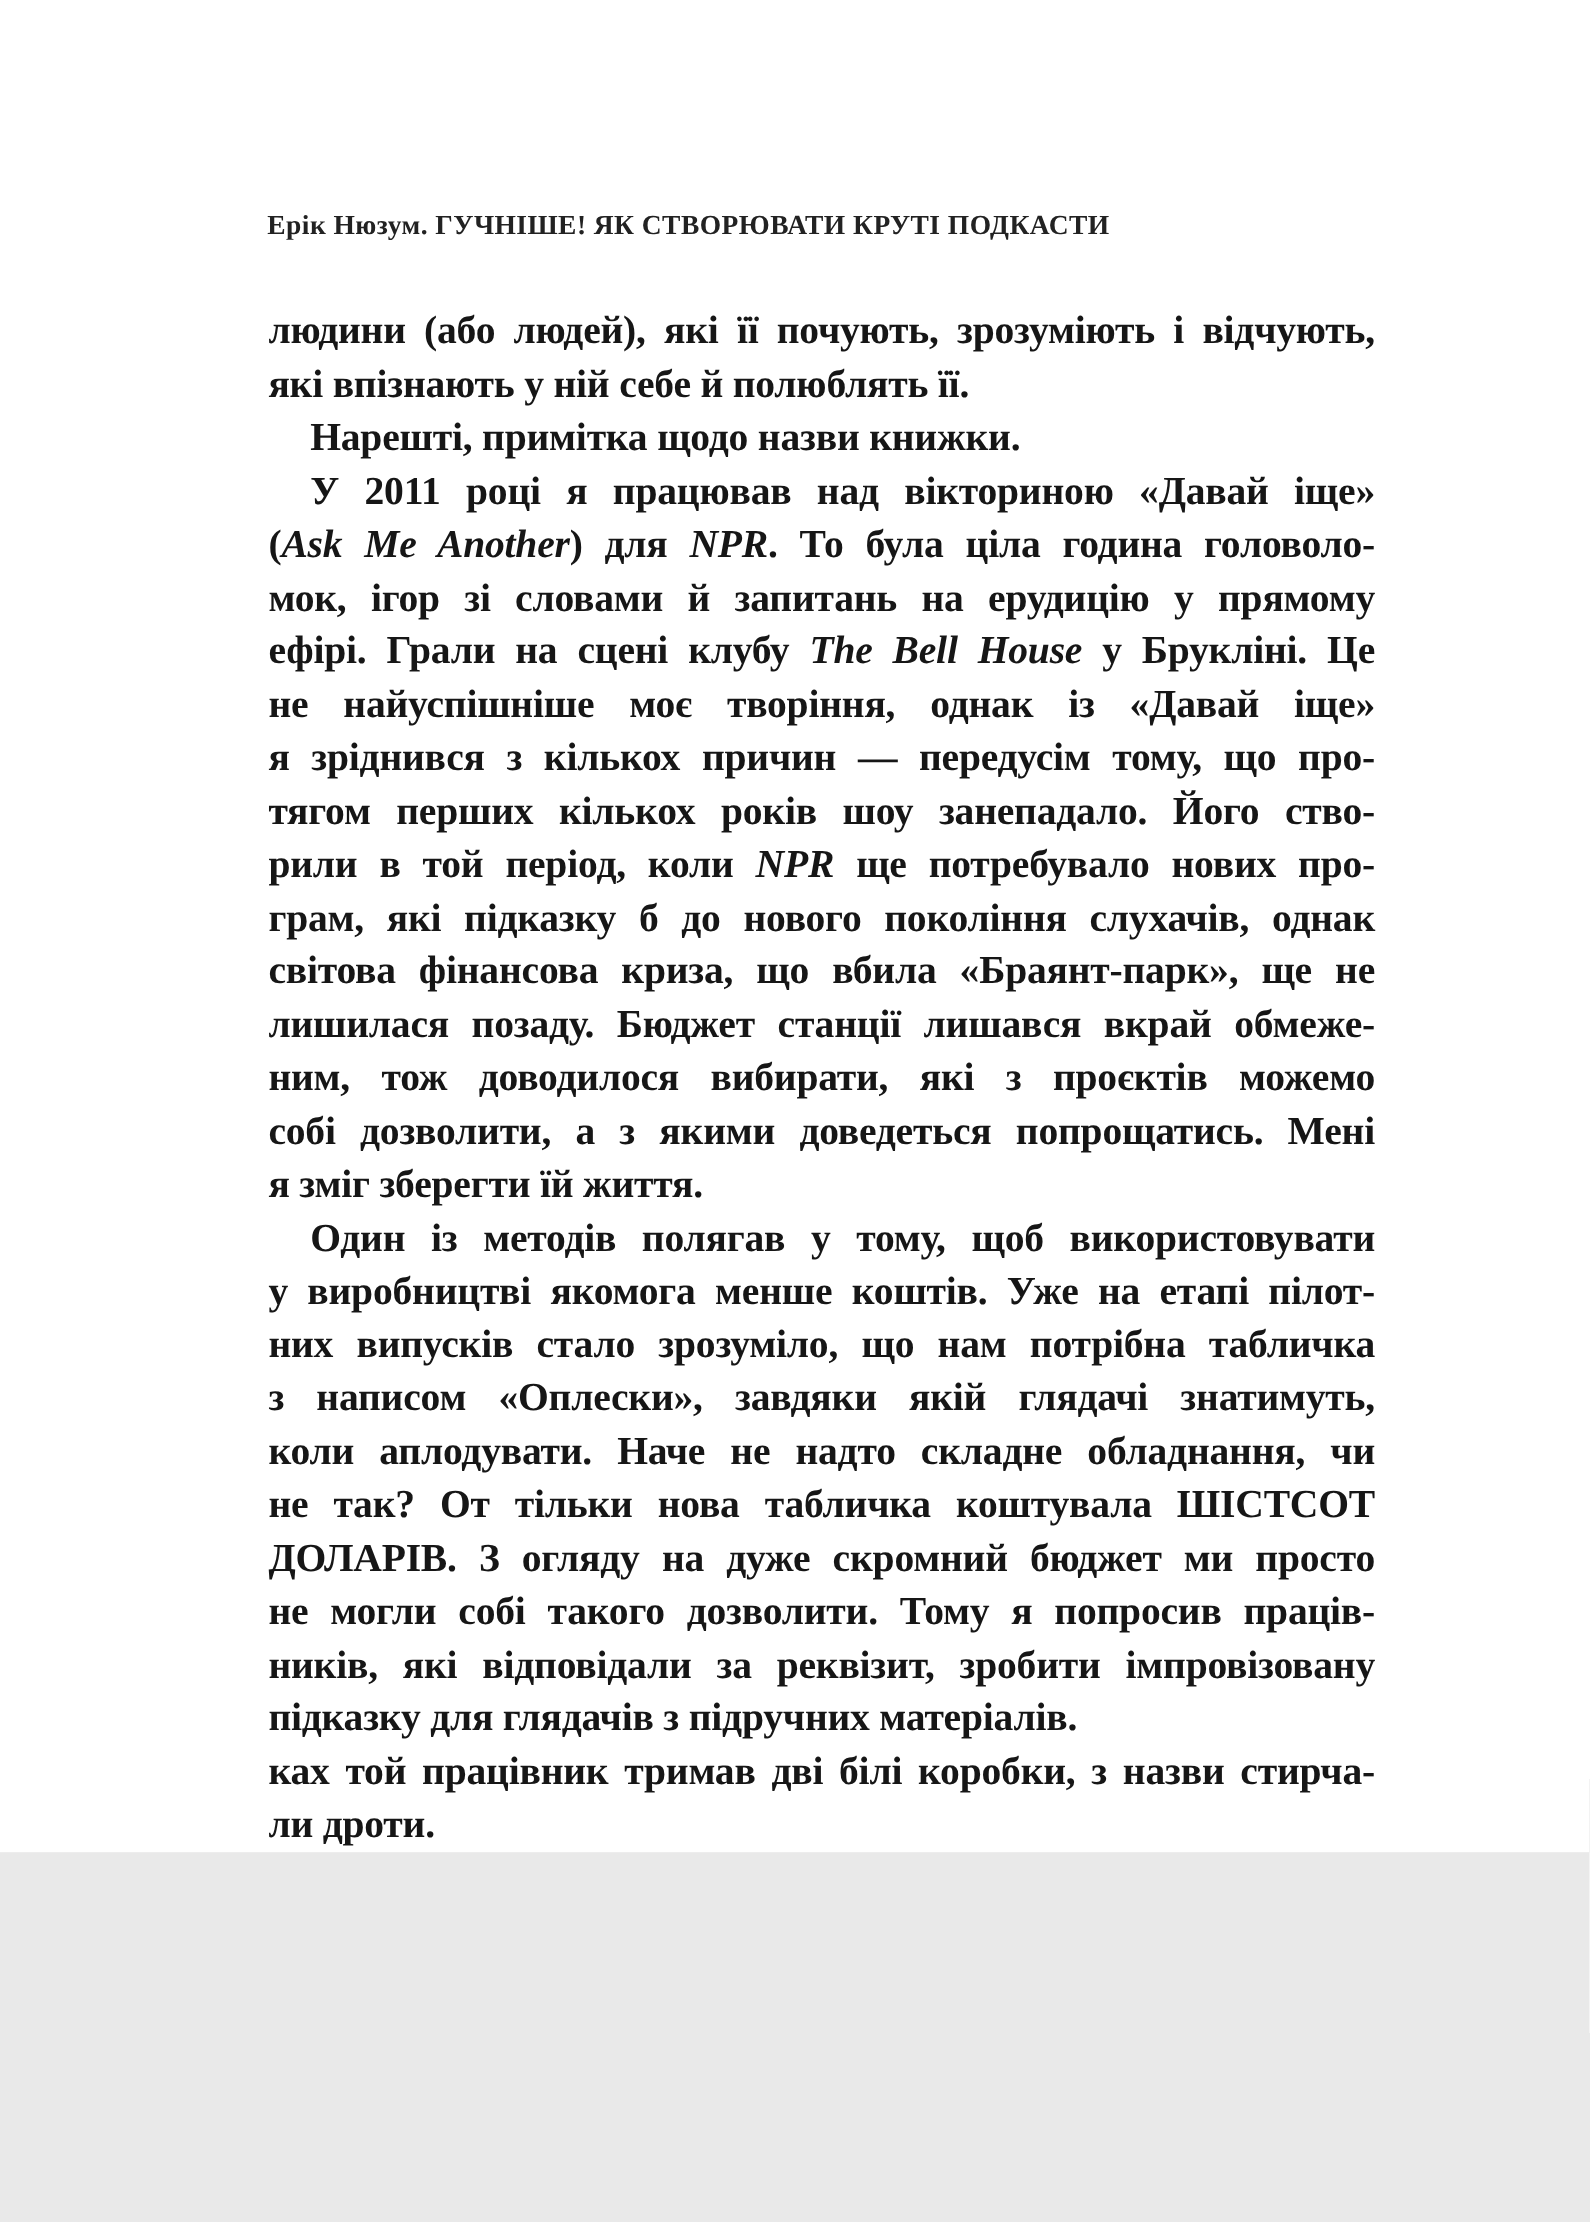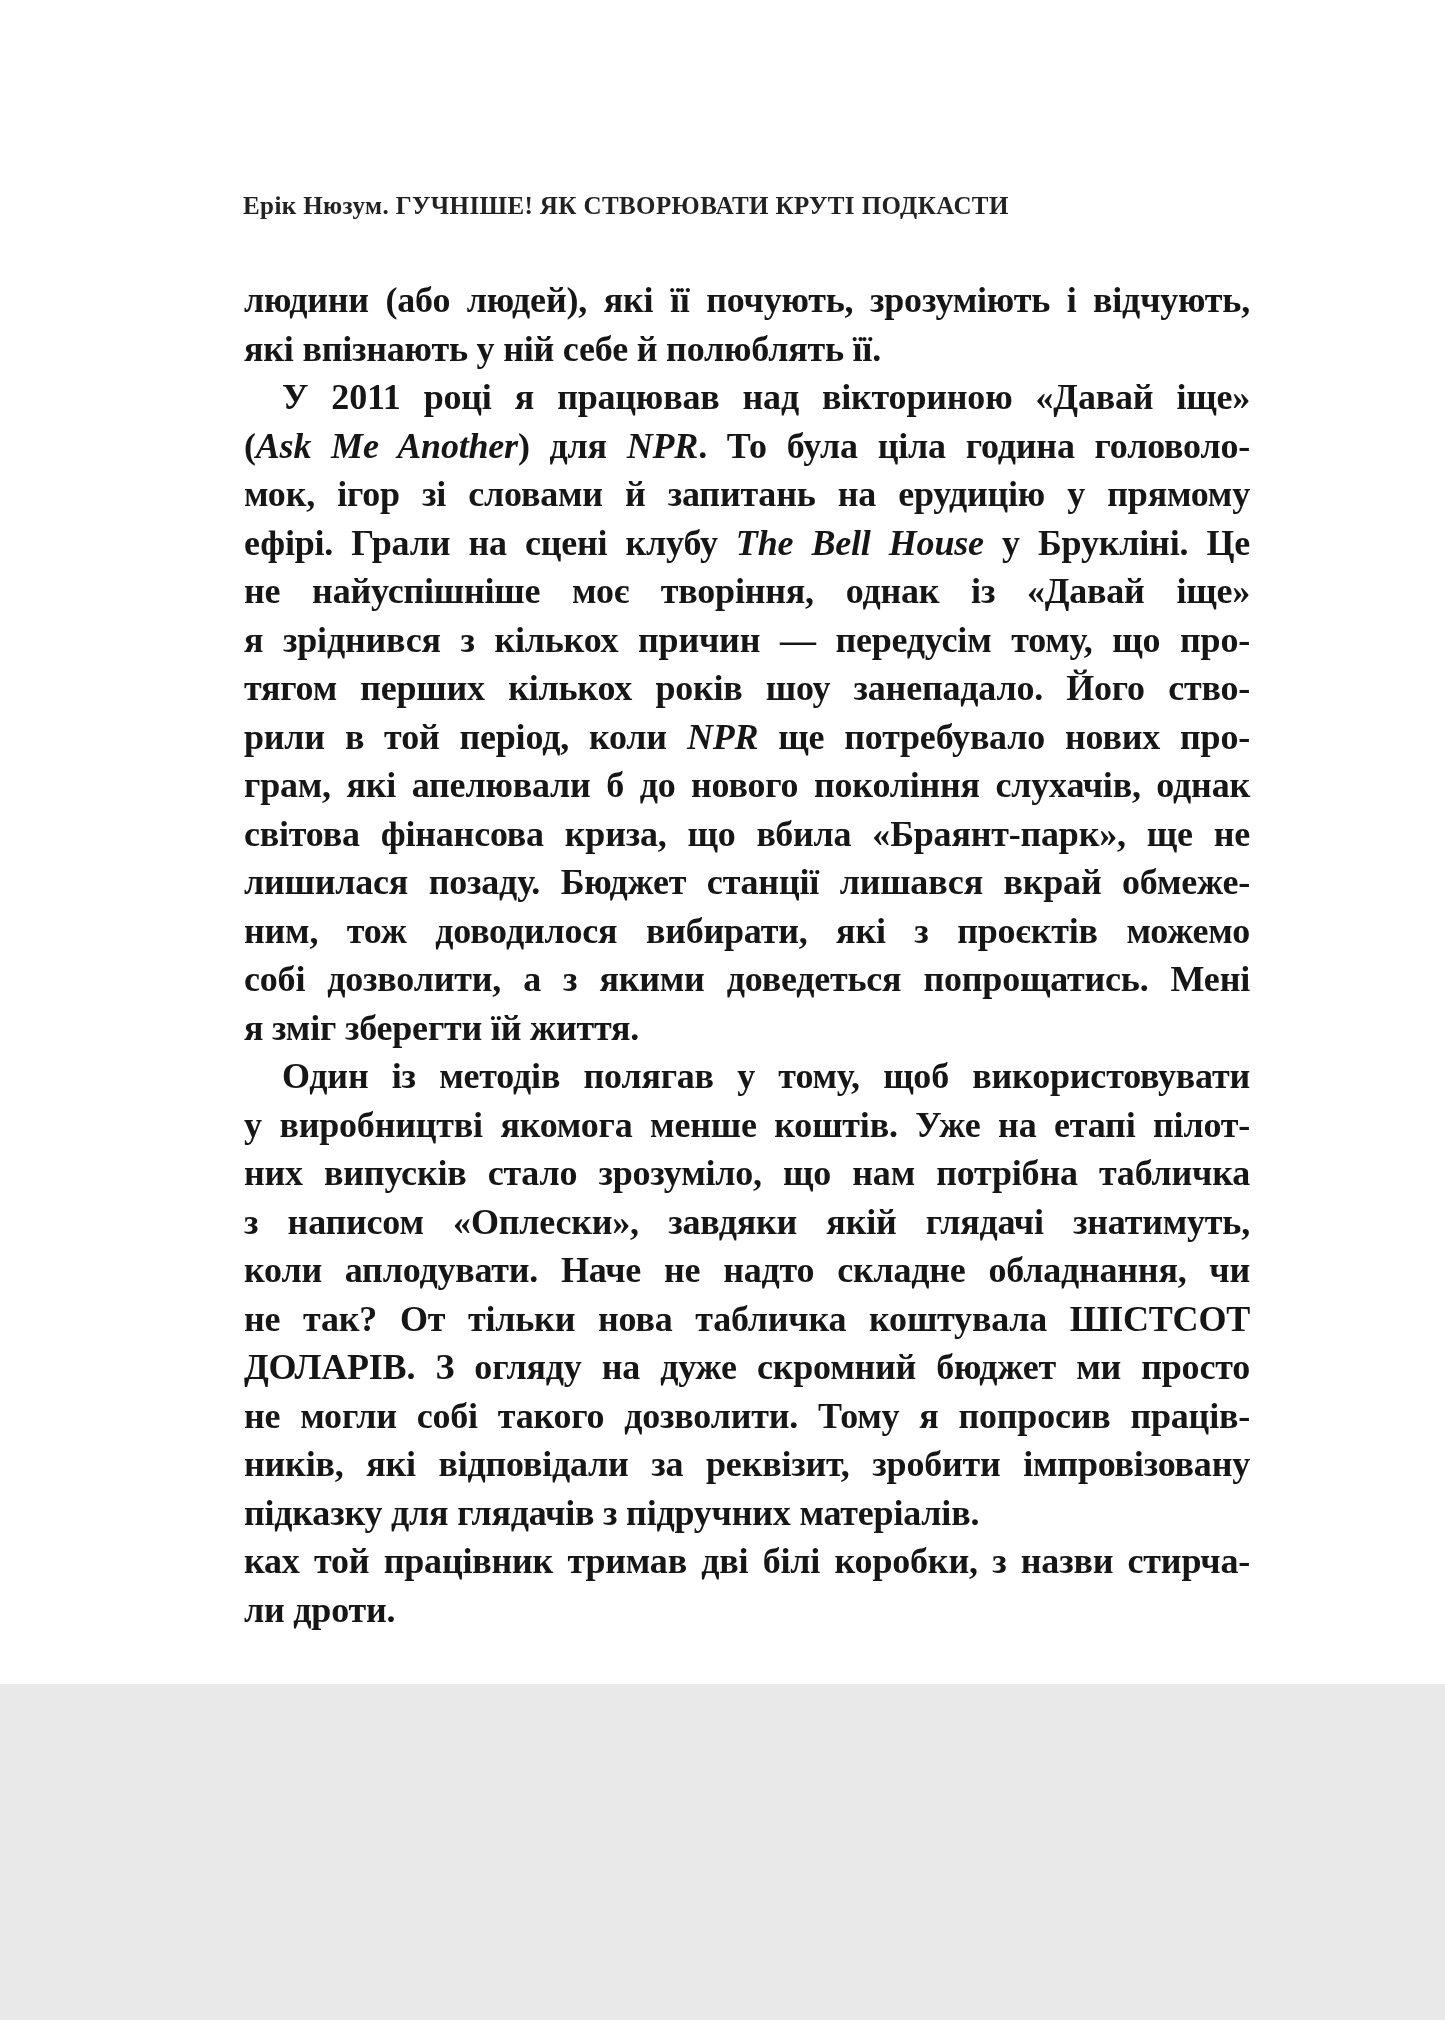--- a/index.html
+++ b/index.html
@@ -58,29 +58,30 @@
 </style>
 </head>
 <body>
 
 <div class="page">
   <div class="running-header">Ерік Нюзум. ГУЧНІШЕ! ЯК СТВОРЮВАТИ КРУТІ ПОДКАСТИ</div>
 
   <div class="page-body">
       <div class="line j"><span>людини (або людей), які її почують, зрозуміють і відчують,</span></div>
       <div class="line"><span>які впізнають у ній себе й полюблять її.</span></div>
+      <div class="line ind"><span>Нарешті, примітка щодо назви книжки.</span></div>
       <div class="line j ind"><span>У 2011 році я працював над вікториною «Давай іще»</span></div>
       <div class="line j"><span>(</span><span class="it">Ask Me Another</span><span>) для </span><span class="it">NPR</span><span>. То була ціла година головоло-</span></div>
       <div class="line j"><span>мок, ігор зі словами й запитань на ерудицію у прямому</span></div>
       <div class="line j"><span>ефірі. Грали на сцені клубу </span><span class="it">The Bell House</span><span> у Брукліні. Це</span></div>
       <div class="line j"><span>не найуспішніше моє творіння, однак із «Давай іще»</span></div>
       <div class="line j"><span>я зріднився з кількох причин — передусім тому, що про-</span></div>
       <div class="line j"><span>тягом перших кількох років шоу занепадало. Його ство-</span></div>
       <div class="line j"><span>рили в той період, коли </span><span class="it">NPR</span><span> ще потребувало нових про-</span></div>
-      <div class="line j"><span>грам, які апелювали б до нового покоління слухачів, однак</span></div>
+      <div class="line j"><span>грам, які підказку б до нового покоління слухачів, однак</span></div>
       <div class="line j"><span>світова фінансова криза, що вбила «Браянт-парк», ще не</span></div>
       <div class="line j"><span>лишилася позаду. Бюджет станції лишався вкрай обмеже-</span></div>
       <div class="line j"><span>ним, тож доводилося вибирати, які з проєктів можемо</span></div>
       <div class="line j"><span>собі дозволити, а з якими доведеться попрощатись. Мені</span></div>
       <div class="line"><span>я зміг зберегти їй життя.</span></div>
       <div class="line j ind"><span>Один із методів полягав у тому, щоб використовувати</span></div>
       <div class="line j"><span>у виробництві якомога менше коштів. Уже на етапі пілот-</span></div>
       <div class="line j"><span>них випусків стало зрозуміло, що нам потрібна табличка</span></div>
       <div class="line j"><span>з написом «Оплески», завдяки якій глядачі знатимуть,</span></div>
       <div class="line j"><span>коли аплодувати. Наче не надто складне обладнання, чи</span></div>

